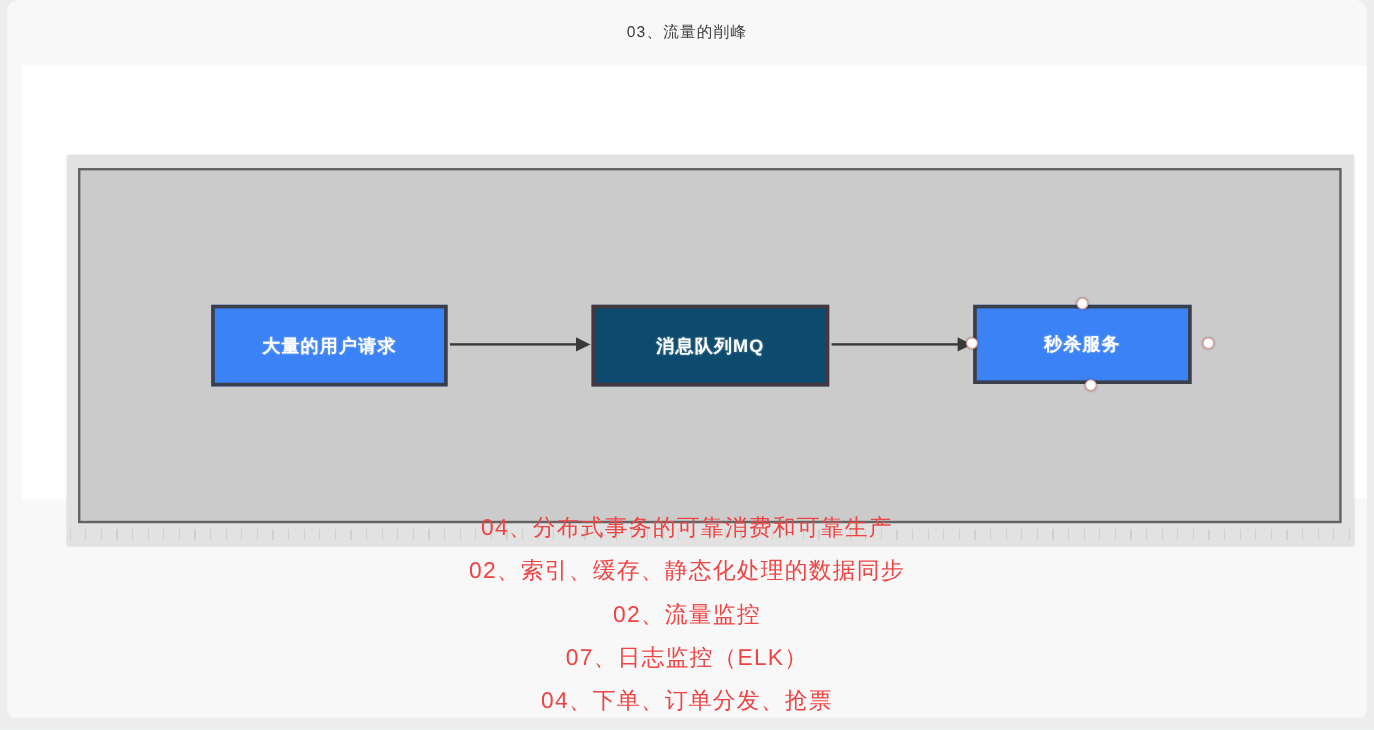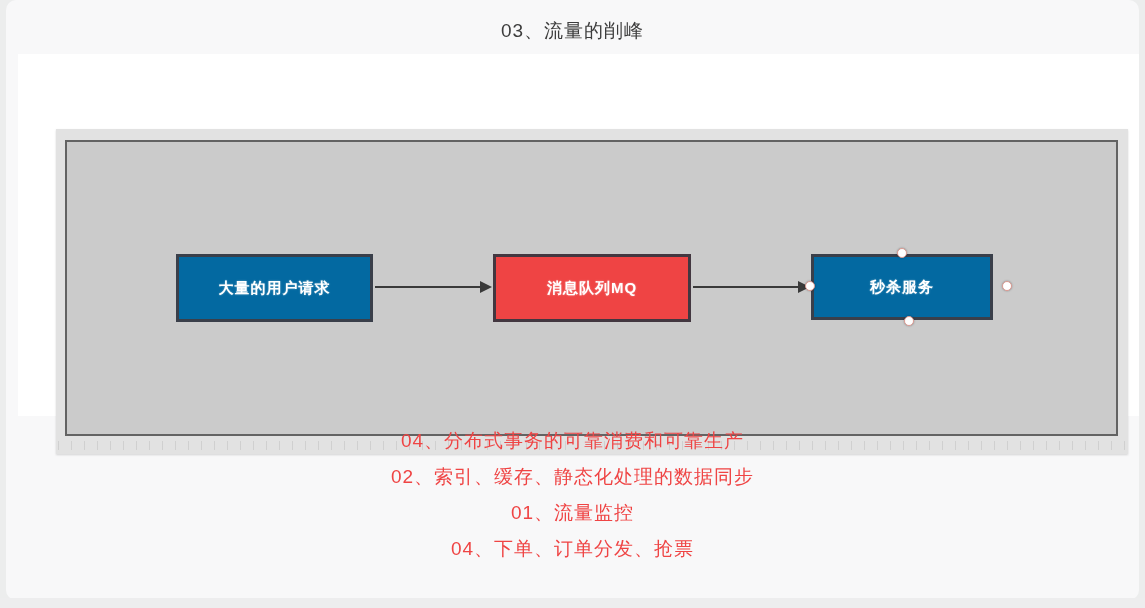--- a/index.html
+++ b/index.html
@@ -9,21 +9,21 @@
     font-family:"Liberation Sans","DejaVu Sans",sans-serif;
     overflow:hidden;
   }
   .screen{position:relative;width:1145px;height:608px;}
   .card{
     position:absolute;left:6px;top:0;width:1133px;height:600px;
     background:#f8f8f9;border-radius:10px;
   }
   .page-title{
     position:absolute;left:0;top:18px;width:100%;
-    text-align:center;font-size:19px;letter-spacing:1px;
+    text-align:center;font-size:13px;letter-spacing:1px;
     color:#3d3d3d;
   }
   
   .slide{
     position:absolute;left:12px;top:54px;width:1121px;height:362px;
     background:#ffffff;
   }
   .panel{
     position:absolute;left:38px;top:75px;width:1072px;height:325px;
     background:#e2e2e2;
@@ -41,22 +41,22 @@
     opacity:.45;
   }
   
   .node{
     position:absolute;display:flex;align-items:center;justify-content:center;
     box-sizing:border-box;border:3px solid #3a3f4a;
     color:#ffffff;font-weight:bold;font-size:15px;letter-spacing:1px;
     text-shadow:0 0 2px rgba(255,255,255,.45);
     cursor:pointer;
   }
-  .node-blue{background:#0369a1;}
-  .node-red{background:#ef4444;border-color:#433740;}
+  .node-blue{background:#3b82f6;}
+  .node-red{background:#0c4a6e;border-color:#433740;}
   .node-user{left:158px;top:200px;width:197px;height:68px;}
   .node-mq{left:475px;top:200px;width:198px;height:68px;}
   .node-seckill{left:793px;top:200px;width:182px;height:66px;}
   
   .edge-line{
     position:absolute;height:2px;background:#3a3a3a;top:232px;
   }
   .edge1{left:357px;width:106px;}
   .edge2{left:675px;width:106px;}
   .arrow-head{
@@ -119,19 +119,20 @@
 
       <div class="handle handle-top"></div>
       <div class="handle handle-bottom"></div>
       <div class="handle handle-left"></div>
       <div class="handle handle-right"></div>
     </div>
 
     <div class="outline">
       <div class="outline-line">04、分布式事务的可靠消费和可靠生产</div>
       <div class="outline-line">02、索引、缓存、静态化处理的数据同步</div>
-      <div class="outline-line">01、流量监控</div>
+      <div class="outline-line">02、流量监控</div>
+      <div class="outline-line">07、日志监控（ELK）</div>
       <div class="outline-line">04、下单、订单分发、抢票</div>
     </div>
 
   </div>
   <div class="bottom-strip"></div>
 </div>
 
 </body></html>

